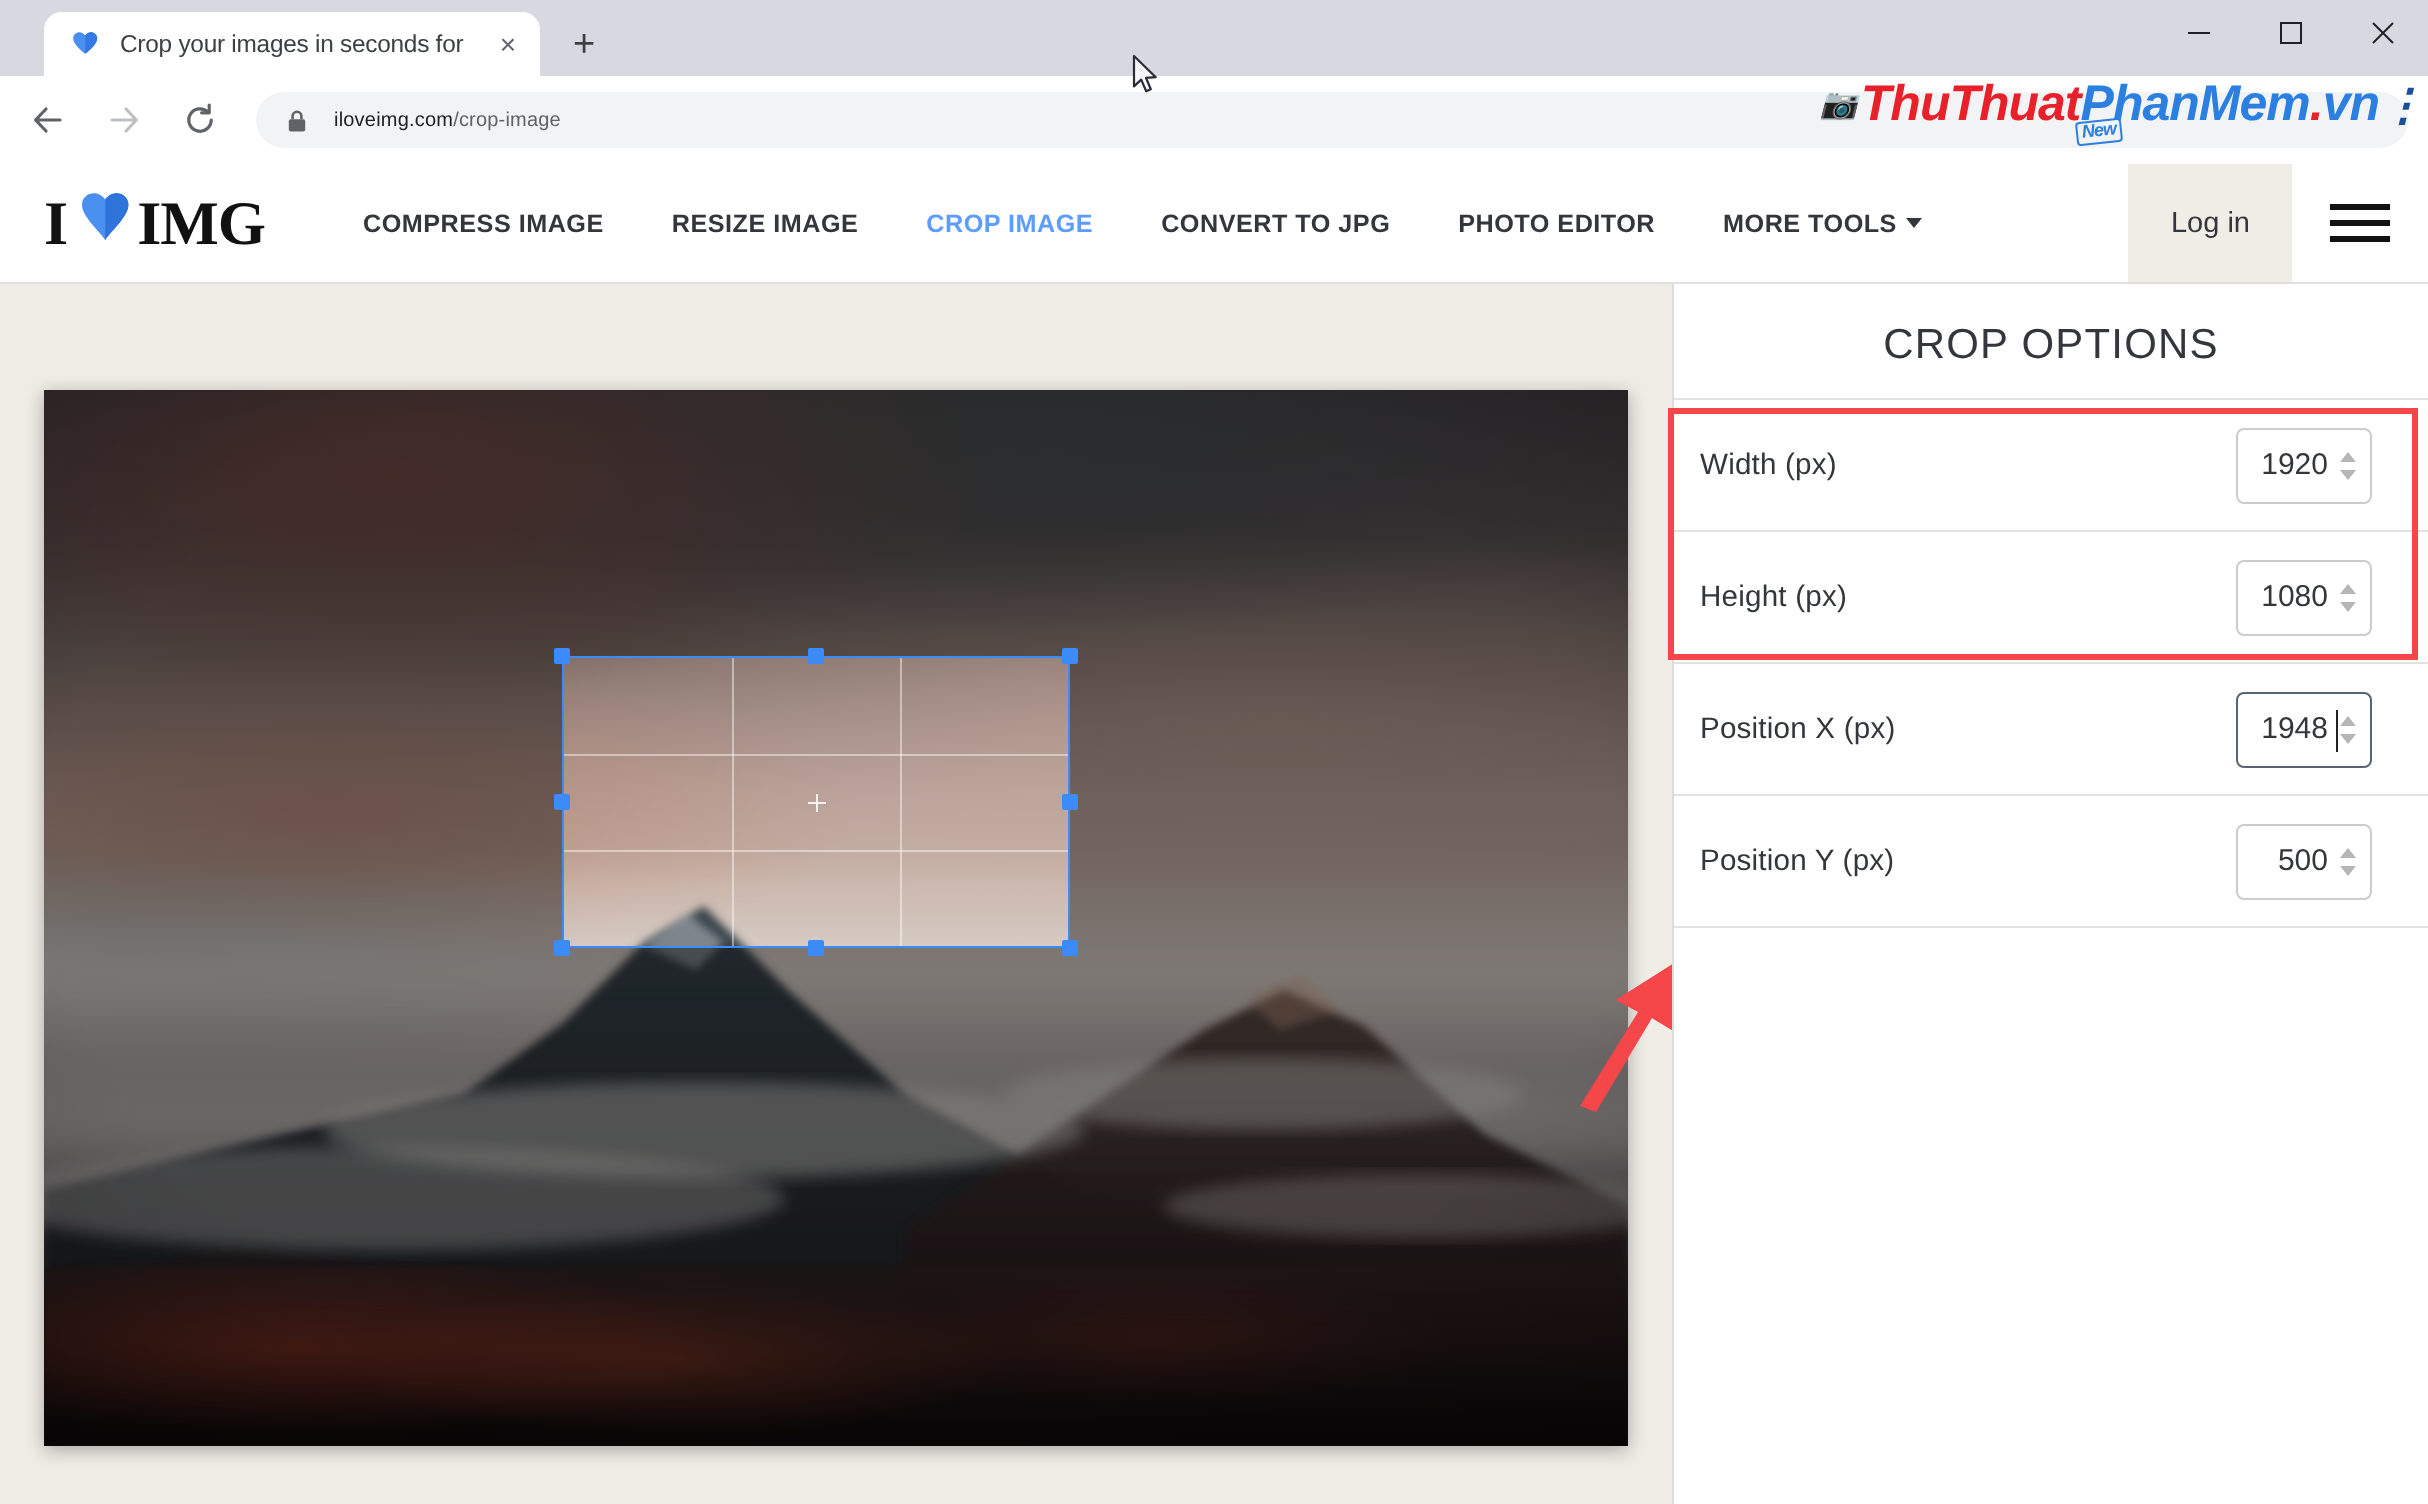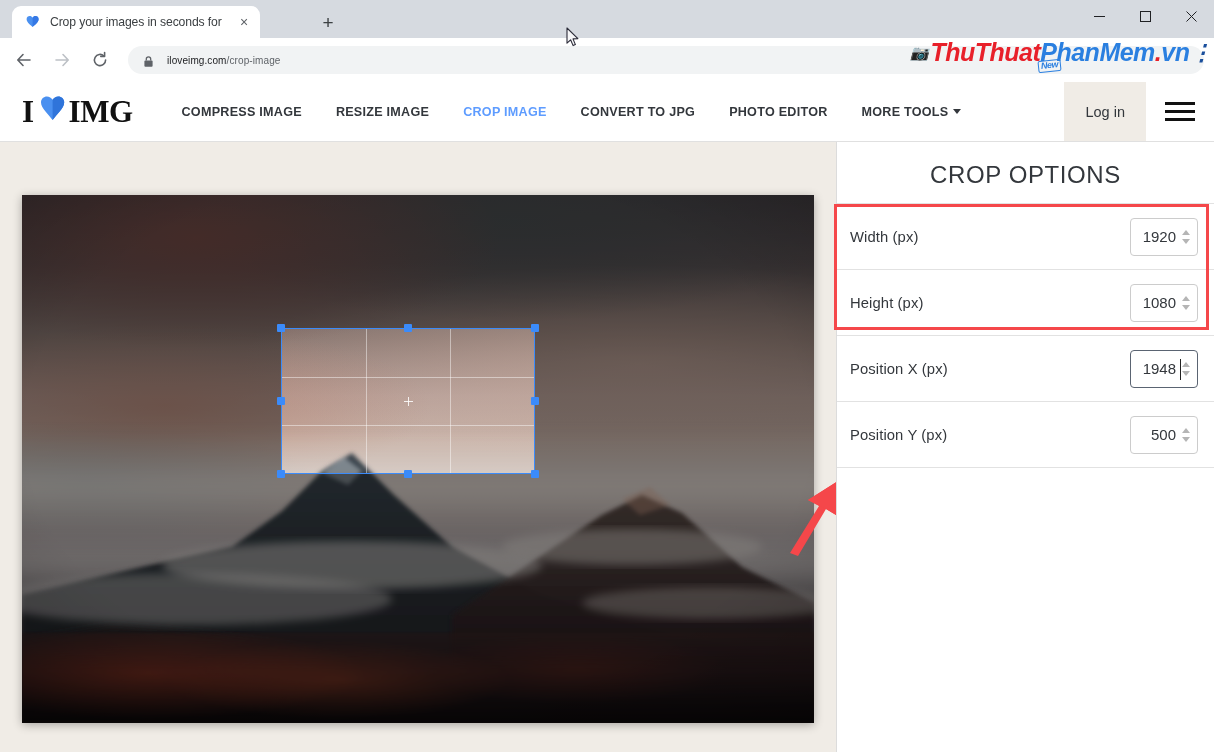--- a/index.html
+++ b/index.html
@@ -10,21 +10,21 @@
     background: #fff;
   }
 
   
   .browser { width: 1214px; height: 752px; position: relative; }
 
   .titlebar {
     height: 38px; background: #d6dae0;
     display: flex; align-items: flex-end; position: relative;
   }
-  .tabstrip { display: flex; align-items: flex-end; height: 38px; padding-left: 12px; gap: 46px; }
+  .tabstrip { display: flex; align-items: flex-end; height: 38px; padding-left: 22px; }
   .tab {
     height: 32px; width: 248px;
     background: #fff; border-radius: 9px 9px 0 0;
     display: flex; align-items: center; padding: 0 6px 0 12px;
     position: relative;
   }
   .tab-favicon { width: 17px; height: 17px; flex: 0 0 17px; position: relative; }
   .tab-favicon svg { display: block; }
   .tab-title {
     flex: 1 1 auto; font-size: 12.2px; color: #3c4043;
@@ -221,26 +221,26 @@
     position: absolute; left: 786px; top: 315px;
     width: 56px; height: 100px; z-index: 40;
   }
 
   
   .panel {
     width: 378px; background: #fff; border-left: 1px solid #dcdcdc;
     position: relative;
   }
   .panel-title {
-    text-align: center; font-size: 24px; color: #33373c;
+    text-align: center; font-size: 21px; color: #33373c;
     letter-spacing: 0.6px; padding: 19px 0 14px;
   }
   .optrow {
     height: 66px; border-top: 1px solid #e2e2e2;
-    display: flex; align-items: center; padding: 0 16px 0 13px;
+    display: flex; align-items: center; padding: 0 28px 0 13px;
   }
   .optrow .lbl { font-size: 14.8px; color: #33373c; letter-spacing: 0.1px; }
   .spin {
     margin-left: auto; width: 68px; height: 38px;
     border: 1px solid #ccc; border-radius: 4px; background: #fff;
     display: flex; align-items: center; padding: 0 5px 0 0;
     position: relative;
   }
   .spin.focused { border: 1px solid #5a6472; }
   .spin .val {

